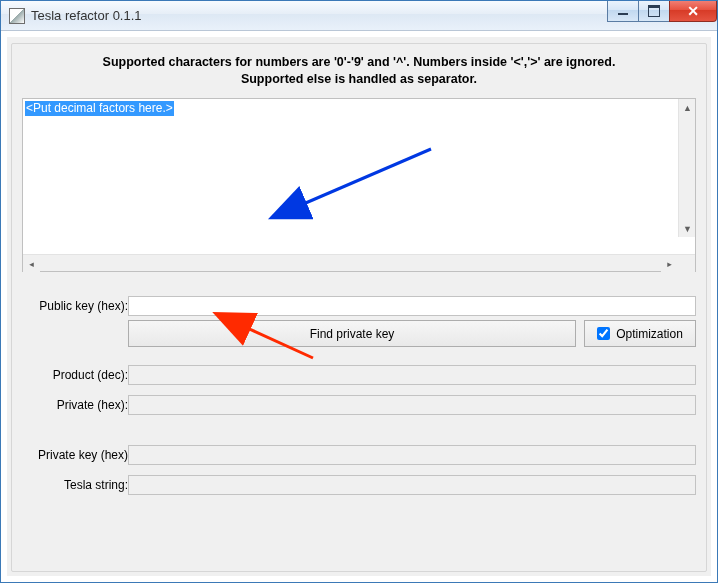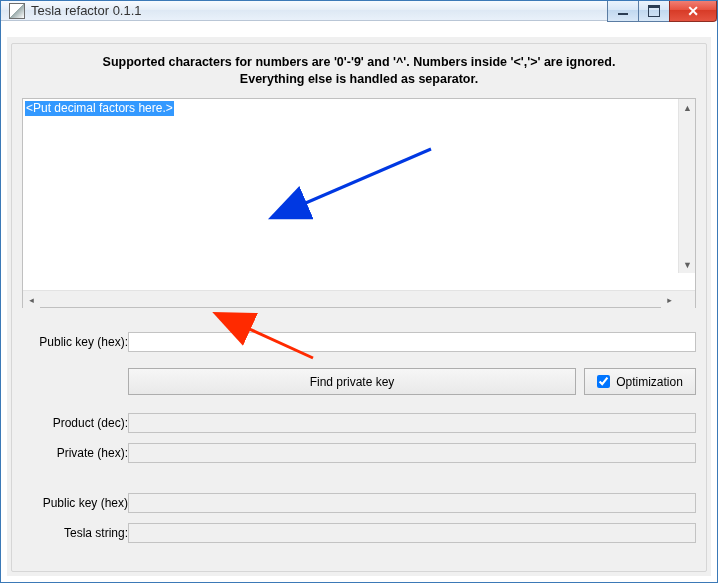--- a/index.html
+++ b/index.html
@@ -12,21 +12,21 @@
     overflow: hidden;
   }
   
   .window {
     width: 718px; height: 583px;
     border: 1px solid #3b79b7;
     background: #fff;
     position: relative;
   }
   .titlebar {
-    height: 20px;
+    height: 30px;
     background: linear-gradient(to bottom, #f7fbff 0%, #e6eef7 45%, #dde8f4 46%, #e9f1fa 100%);
     border-bottom: 1px solid #b9c6d6;
     display: flex;
     align-items: center;
     position: relative;
   }
   .titlebar .app-icon {
     width: 16px; height: 16px;
     margin: 0 6px 0 8px;
     border: 1px solid #6d6d6d;
@@ -93,21 +93,21 @@
     color: #000;
     font-weight: 600;
     line-height: 17px;
     margin: 2px 0 10px 0;
   }
   
   .textarea-wrap {
     position: relative;
     border: 1px solid #c0c0c0;
     background: #fff;
-    height: 210px;
+    height: 174px;
     display: flex;
     flex-direction: column;
   }
   .textarea-body {
     flex: 1;
     position: relative;
     overflow: hidden;
   }
   .placeholder-sel {
     position: absolute;
@@ -177,21 +177,21 @@
   .row .inp.ro {
     background: #f0f0f0;
   }
   .gap-large { margin-top: 24px; }
   .gap-med   { margin-top: 18px; }
   .gap-xl    { margin-top: 30px; }
 
   .action-row {
     display: flex;
     align-items: stretch;
-    margin-top: 16px;
+    margin-top: 4px;
     padding-left: 106px;
   }
   .find-btn {
     flex: 1;
     height: 27px;
     border: 1px solid #adadad;
     background: linear-gradient(to bottom, #f6f6f6, #e9e9e9);
     font-family: inherit;
     font-size: 12px;
     color: #000;
@@ -231,21 +231,21 @@
       <div class="win-btn max"></div>
       <div class="win-btn close"></div>
     </div>
   </div>
 
   <div class="client">
     <div class="groupbox">
 
       <div class="hint">
         <span>Supported characters for numbers are '0'-'9' and '^'. Numbers inside '&lt;','&gt;' are ignored.</span><br>
-        <span>Everything else is handled as separator.</span>
+        <span>Supported else is handled as separator.</span>
       </div>
 
       <div class="textarea-wrap">
         <div class="textarea-body">
           <span class="placeholder-sel">&lt;Put decimal factors here.&gt;</span>
           <div class="vscroll">
             <div class="arrow up">▲</div>
             <div class="arrow dn">▼</div>
           </div>
         </div>
@@ -273,21 +273,21 @@
         <label class="fld">Product (dec):</label>
         <input class="inp ro" readonly="" value="" style="">
       </div>
 
       <div class="row">
         <label class="fld">Private (hex):</label>
         <input class="inp ro" readonly="" value="" style="">
       </div>
 
       <div class="row gap-xl">
-        <label class="fld">Public key (hex)</label>
+        <label class="fld">Private key (hex)</label>
         <input class="inp ro" readonly="" value="" style="">
       </div>
 
       <div class="row">
         <label class="fld">Tesla string:</label>
         <input class="inp ro" readonly="" value="" style="">
       </div>
 
     </div>
   </div>

